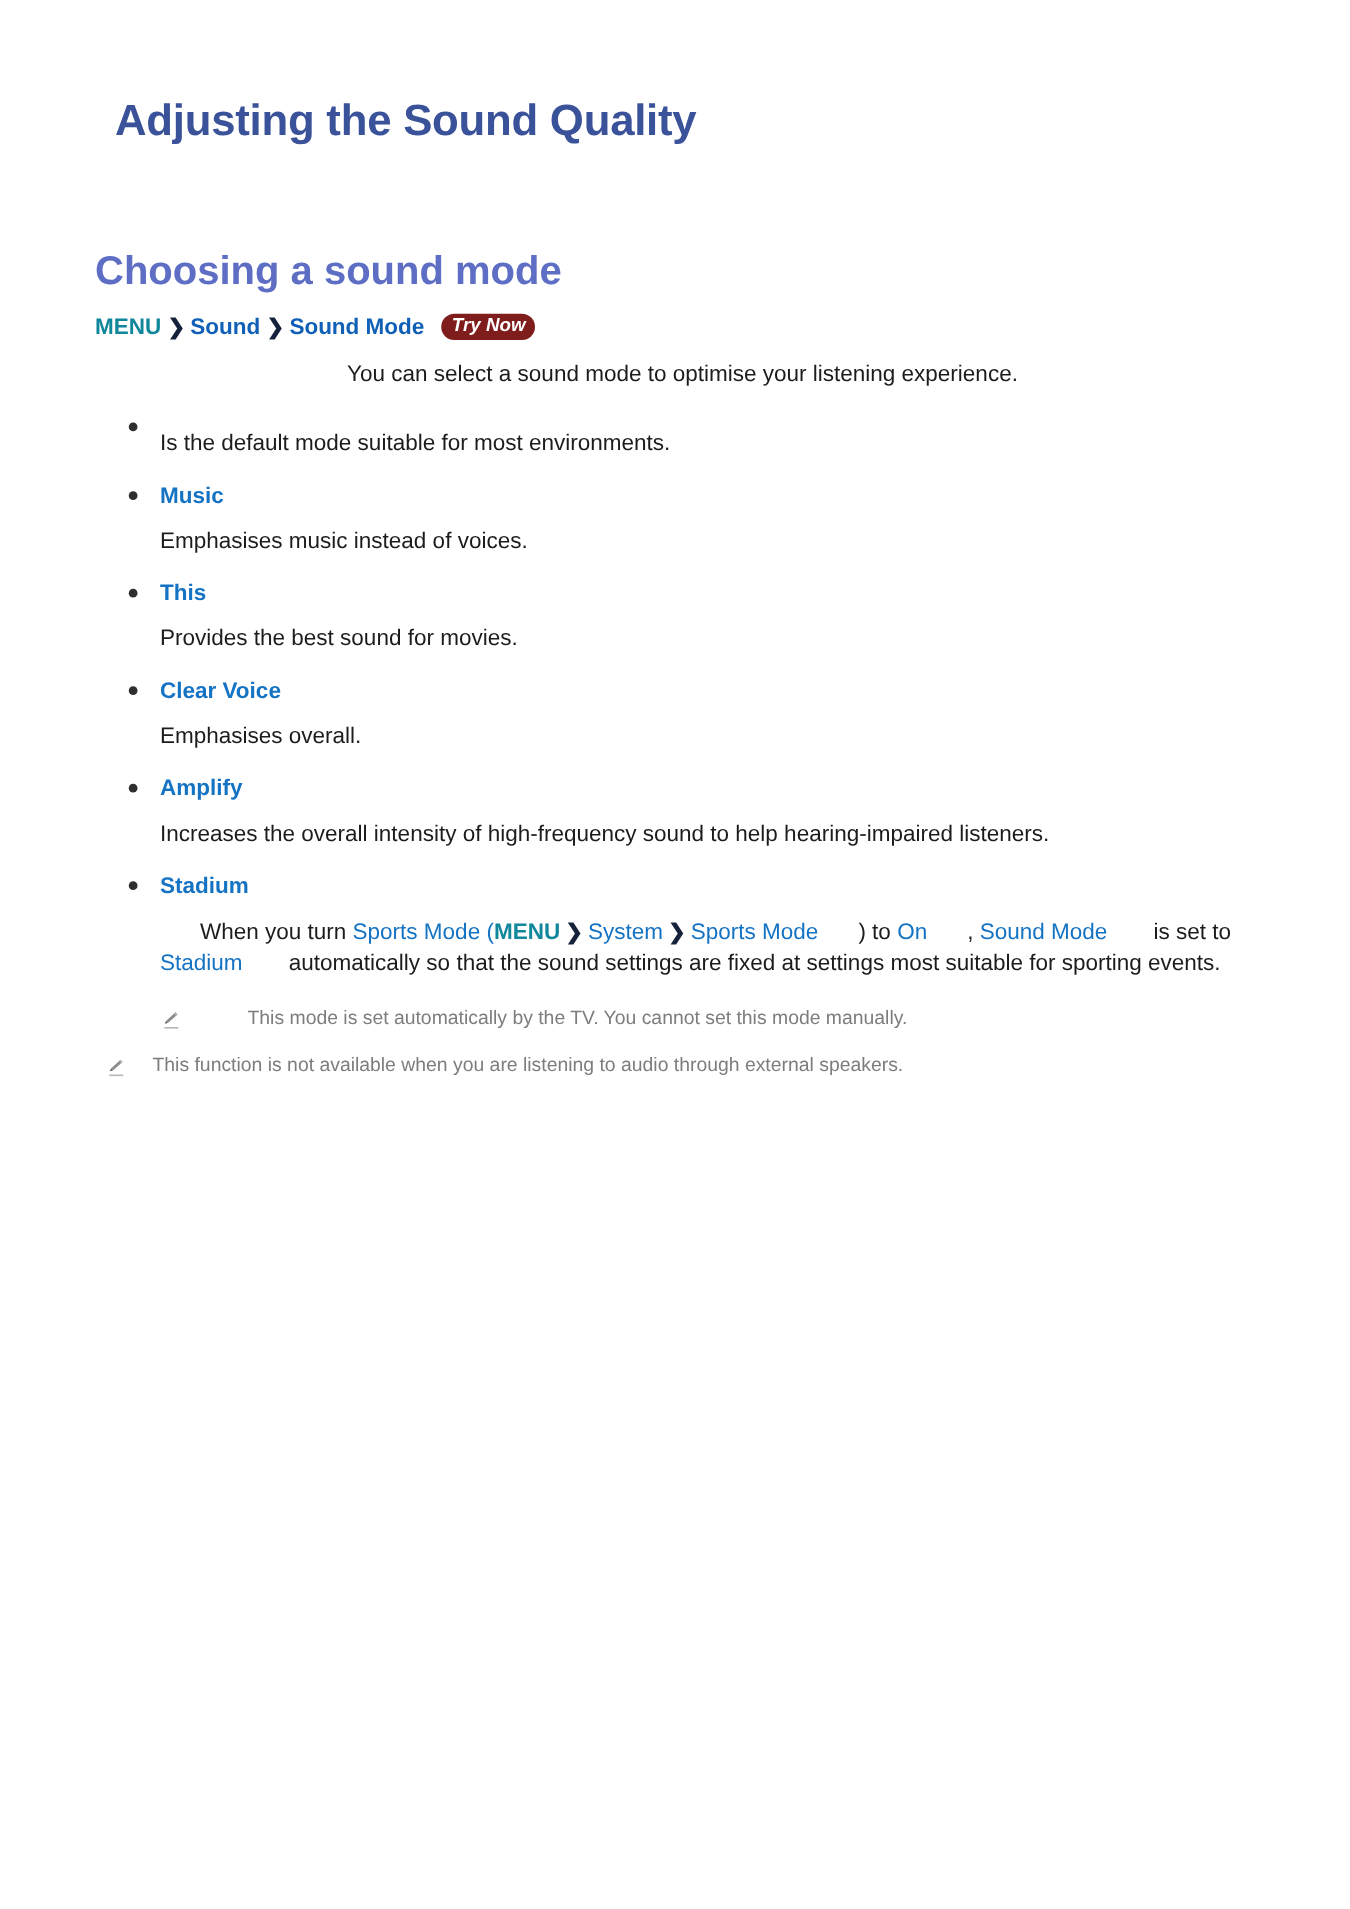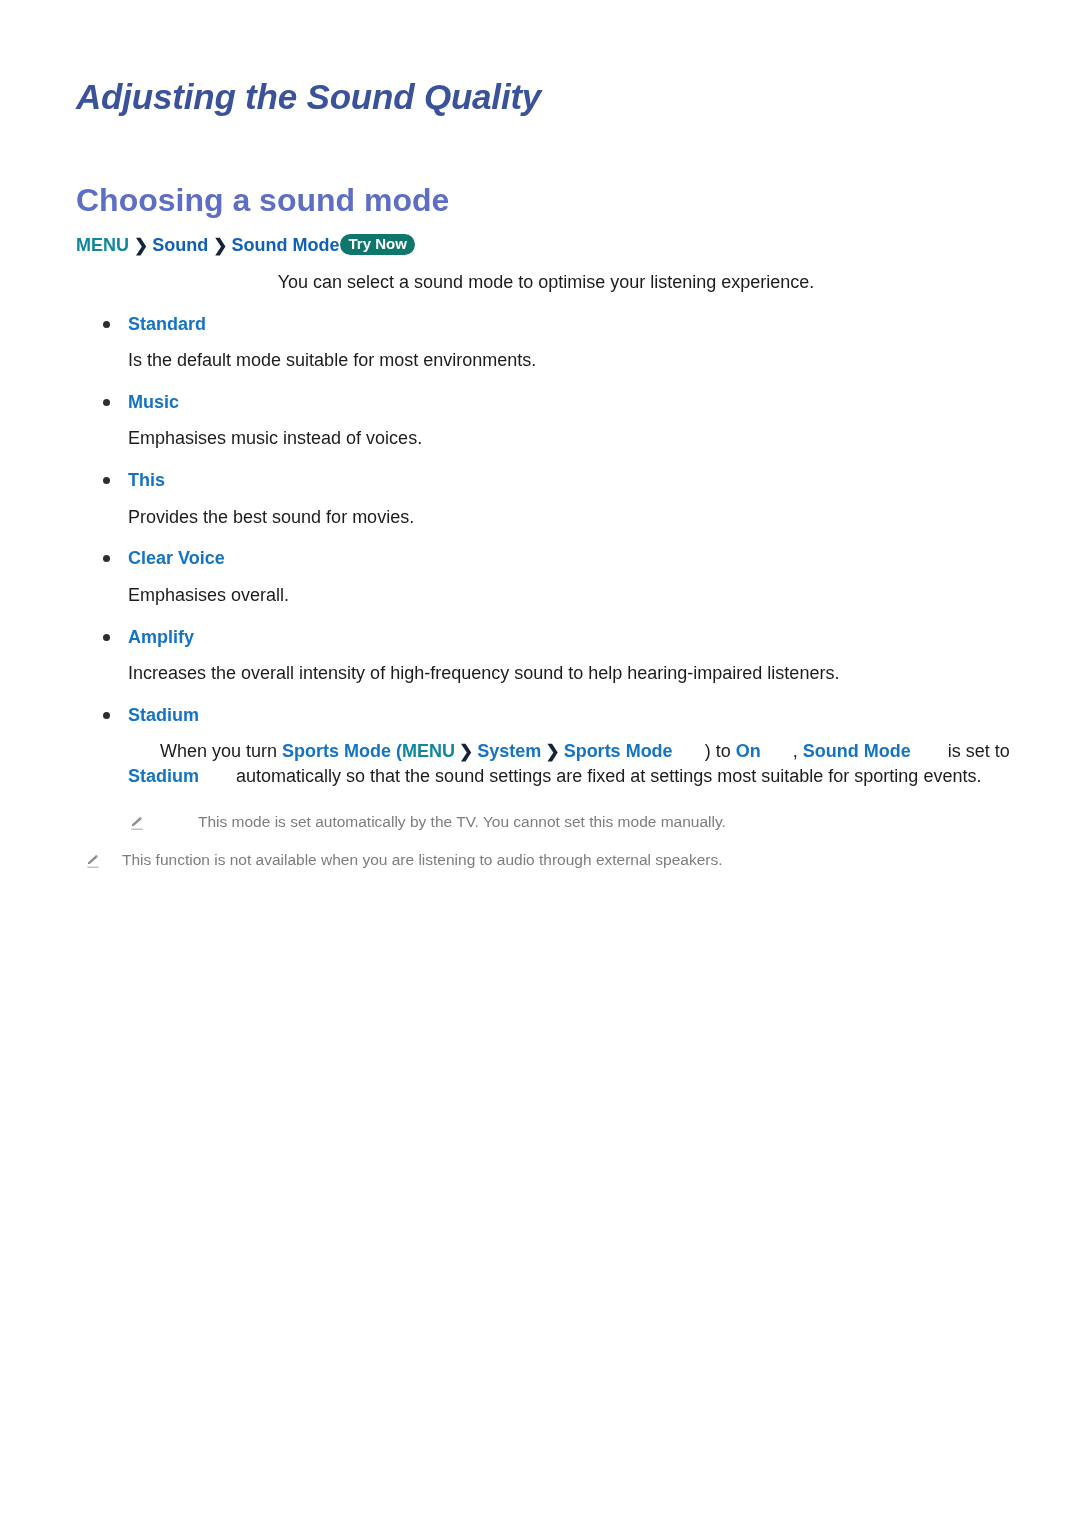--- a/index.html
+++ b/index.html
@@ -31,24 +31,23 @@
     top: 0;
     width: 940px;
   }
 
   
   .doc-title {
     font-size: 35px;
     font-weight: bold;
     color: #3a5299;
     letter-spacing: -0.2px;
-    margin: 0;
-    padding-top: 76px;
+    margin: 16px;
+    padding-top: 60px;
     line-height: 1.18;
-    font-style: italic;
   }
 
   
   .section-heading {
     font-size: 32px;
     font-weight: bold;
     color: #5d6ec4;
     margin: 0;
     padding-top: 64px;
     line-height: 1.2;
@@ -66,30 +65,31 @@
   .menu-root { color: #10879b; }
   .menu-item { color: #1060b8; }
   .menu-sep {
     color: #16223c;
     font-weight: bold;
     padding: 0 4px 0 5px;
     font-size: 17px;
   }
   .try-now {
     display: inline-block;
-    background: #0f766e;
+    background: #7f1d1d;
     color: #ffffff;
     font-size: 15px;
     font-weight: bold;
     border-radius: 11px;
     padding: 1px 8px 2px 8px;
-    margin-left: 1px;
+    margin-left: 14px;
     position: relative;
     top: -2px;
     line-height: 1.25;
+    font-style: italic;
   }
 
   
   .intro {
     font-size: 18px;
     color: #1c1c1c;
     margin: 0;
     padding-top: 13px;
     line-height: 1.35;
     text-align: center;
@@ -124,21 +124,21 @@
   }
   .mode-desc {
     display: block;
     margin-left: 52px;
     padding-top: 12px;
     font-size: 18px;
     color: #1c1c1c;
     line-height: 1.38;
   }
 
-  .blue { color: #1573c4; font-weight: bold; }
+  .blue { color: #1573c4; font-weight: normal; }
   .teal { color: #10879b; font-weight: bold; }
   .chev {
     color: #16223c;
     font-weight: bold;
     padding: 0 4px;
     font-size: 17px;
   }
   .plain { color: #1c1c1c; font-weight: normal; margin-left: 32px; }
 
   
@@ -185,21 +185,20 @@
     <div class="menu-path">
       <span class="menu-root">MENU</span><span class="menu-sep">❯</span><span class="menu-item">Sound</span><span class="menu-sep">❯</span><span class="menu-item">Sound Mode</span><span class="try-now">Try Now</span>
     </div>
 
     <p class="intro">You can select a sound mode to optimise your listening experience.</p>
 
     <ul class="mode-list">
 
       <li class="mode-item">
         <span class="mode-bullet"></span>
-        <span class="mode-label">Standard</span>
         <span class="mode-desc">Is the default mode suitable for most environments.</span>
       </li>
 
       <li class="mode-item">
         <span class="mode-bullet"></span>
         <span class="mode-label">Music</span>
         <span class="mode-desc">Emphasises music instead of voices.</span>
       </li>
 
       <li class="mode-item">

